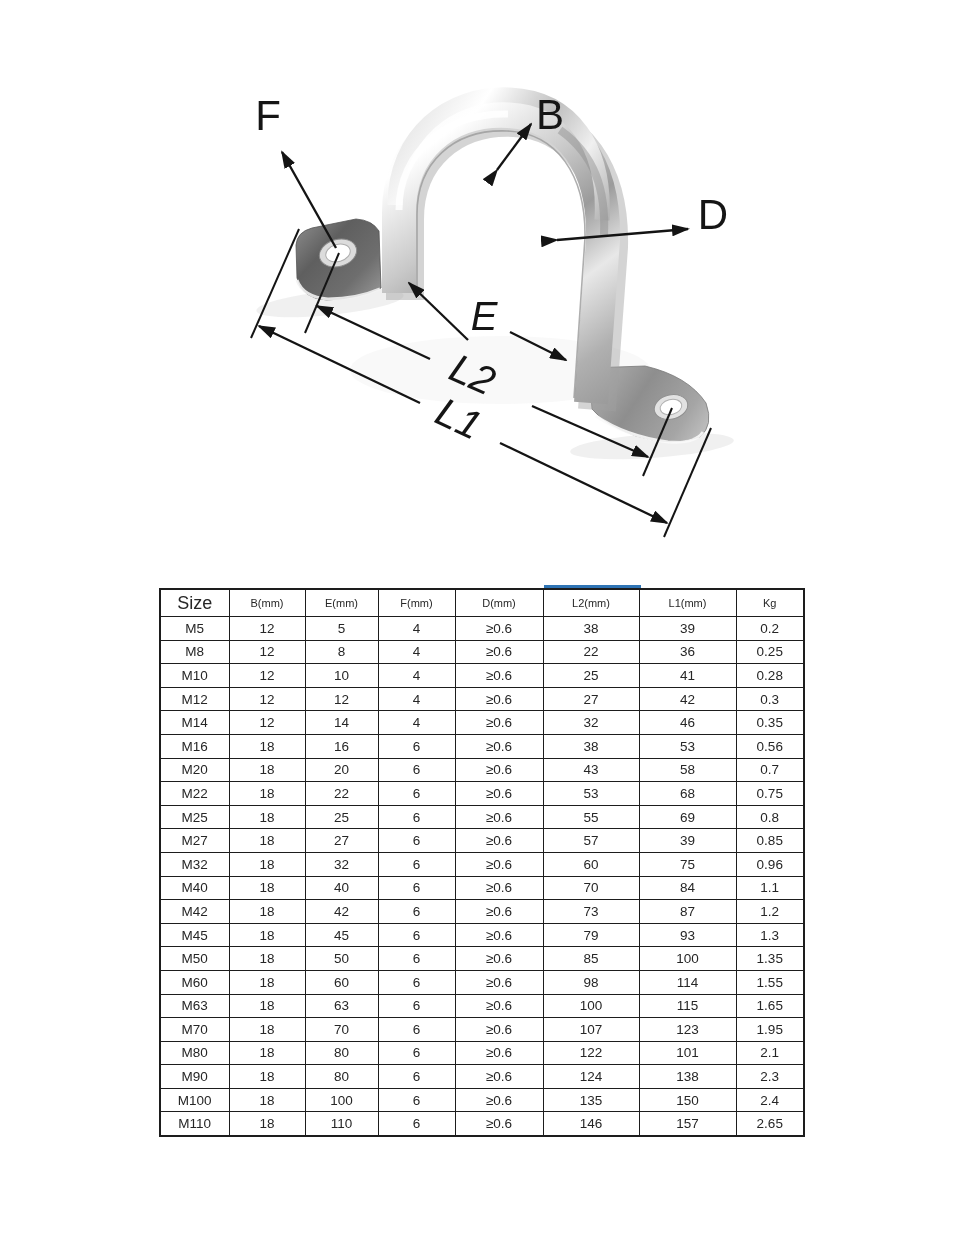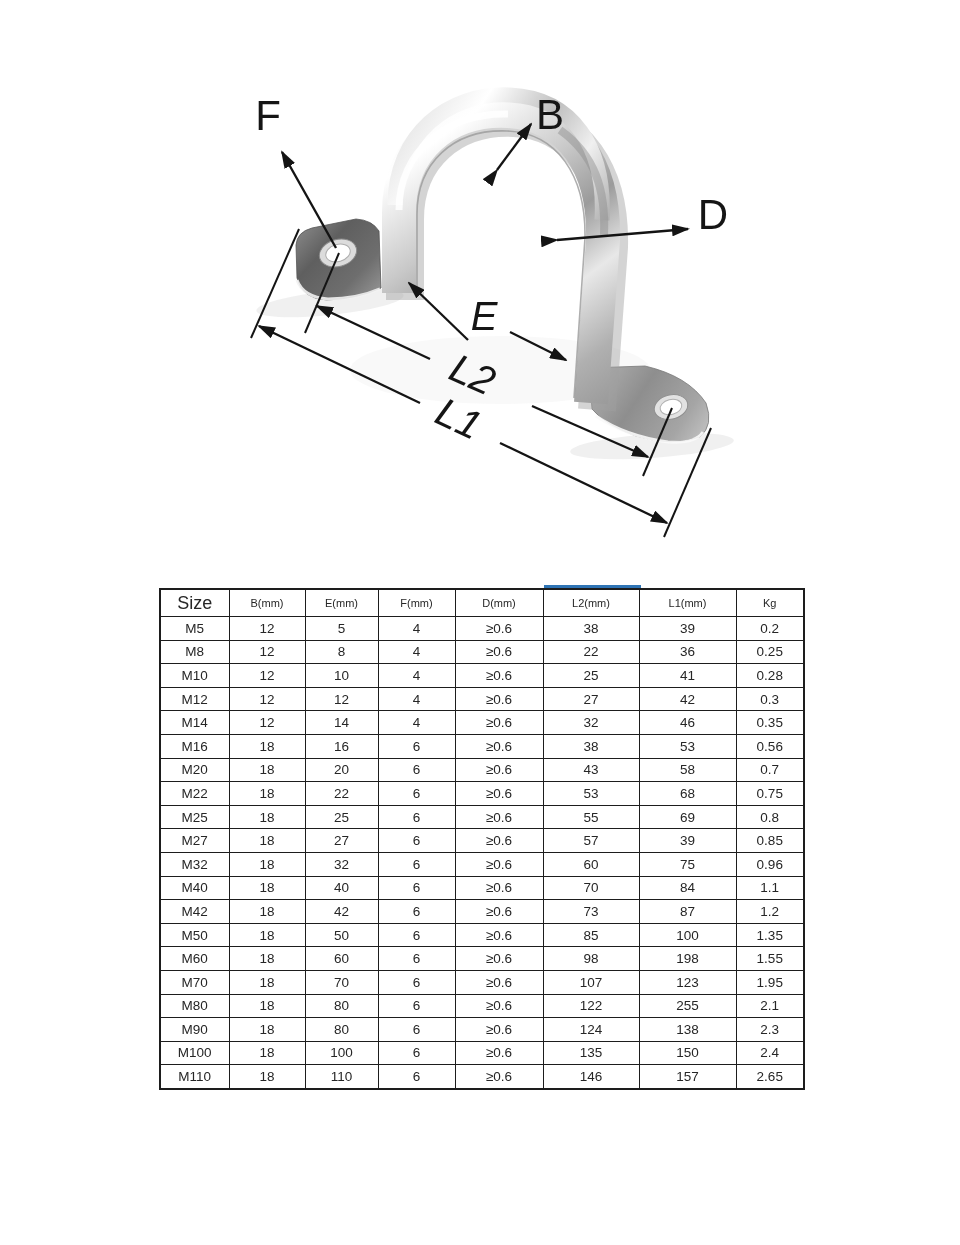--- a/index.html
+++ b/index.html
@@ -282,57 +282,77 @@
             <td>M42</td>
             <td>18</td>
             <td>42</td>
             <td>6</td>
             <td>≥0.6</td>
             <td>73</td>
             <td>87</td>
             <td>1.2</td>
           </tr>
           <tr>
+            <td>M45</td>
+            <td>18</td>
+            <td>45</td>
+            <td>6</td>
+            <td>≥0.6</td>
+            <td>79</td>
+            <td>93</td>
+            <td>1.3</td>
+          </tr>
+          <tr>
             <td>M50</td>
             <td>18</td>
             <td>50</td>
             <td>6</td>
             <td>≥0.6</td>
             <td>85</td>
             <td>100</td>
             <td>1.35</td>
           </tr>
           <tr>
             <td>M60</td>
             <td>18</td>
             <td>60</td>
             <td>6</td>
             <td>≥0.6</td>
             <td>98</td>
-            <td>198</td>
+            <td>114</td>
             <td>1.55</td>
+          </tr>
+          <tr>
+            <td>M63</td>
+            <td>18</td>
+            <td>63</td>
+            <td>6</td>
+            <td>≥0.6</td>
+            <td>100</td>
+            <td>115</td>
+            <td>1.65</td>
           </tr>
           <tr>
             <td>M70</td>
             <td>18</td>
             <td>70</td>
             <td>6</td>
             <td>≥0.6</td>
             <td>107</td>
             <td>123</td>
             <td>1.95</td>
           </tr>
           <tr>
             <td>M80</td>
             <td>18</td>
             <td>80</td>
             <td>6</td>
             <td>≥0.6</td>
             <td>122</td>
-            <td>255</td>
+            <td>101</td>
             <td>2.1</td>
           </tr>
           <tr>
             <td>M90</td>
             <td>18</td>
             <td>80</td>
             <td>6</td>
             <td>≥0.6</td>
             <td>124</td>
             <td>138</td>

